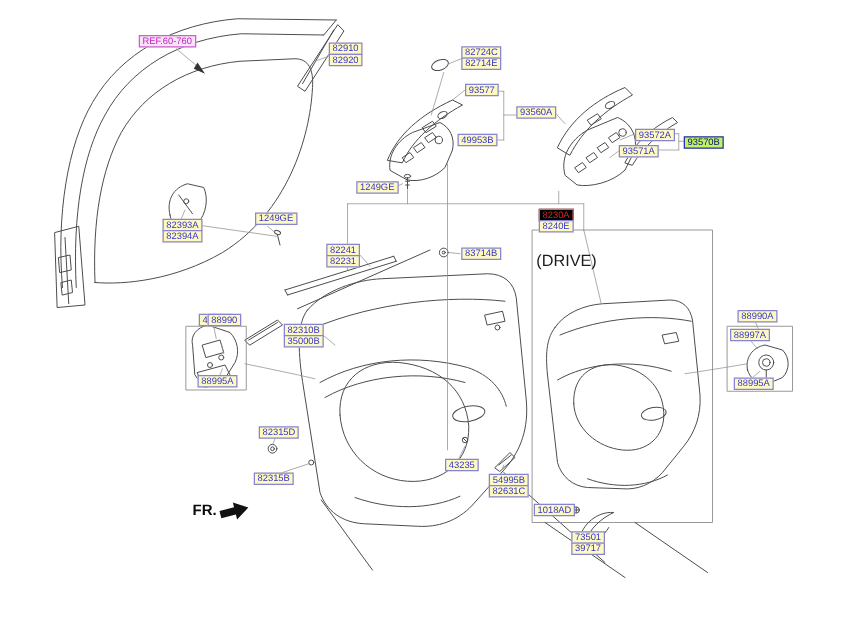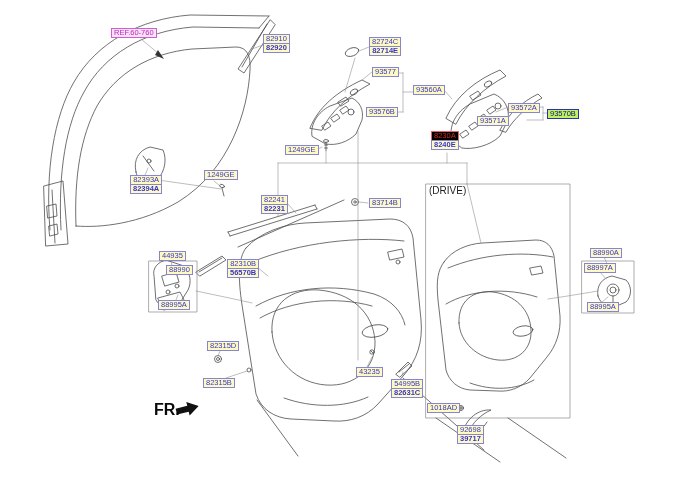--- a/index.html
+++ b/index.html
@@ -3,26 +3,26 @@
 <meta charset="utf-8">
 <style>
   html,body{margin:0;padding:0;background:#fff;}
   .stage{position:relative;width:692px;height:501px;background:#ffffff;overflow:hidden;
          font-family:"Liberation Sans",sans-serif;}
   .stage svg{position:absolute;left:0;top:0;z-index:1;}
   .lbl{position:absolute;z-index:3;cursor:pointer;}
   .lbl .ln{display:block;font-size:7.5px;line-height:8px;padding:0 2px;
            border:1px solid #8585d2;background:#fef9c3;color:#3535cd;
            text-align:center;white-space:nowrap;}
-  .lbl .ln + .ln{margin-top:-1px;font-weight:bold;}
+  .lbl .ln + .ln{margin-top:-1px;}
   .lbl.ref .ln{border-color:#cf5fd0;background:#f8e3f8;color:#c324c3;}
-  .lbl .ln.lnred{border-color:#e06a6a;background:#000000;color:#d42727;}
+  .lbl .ln.lnred{border-color:#e06a6a;background:#000000;color:#d42727;margin-top:36px;}
   .lbl.sel .ln{border-color:#2f2fb4;background:#bef264;color:#0d0d72;}
-  .plain{position:absolute;z-index:3;font-size:10px;color:#1c1c1c;white-space:nowrap;}
-  .fr{position:absolute;z-index:3;font-size:16px;font-weight:bold;color:#0a0a0a;}
+  .plain{position:absolute;z-index:3;font-size:13px;color:#1c1c1c;white-space:nowrap;margin-top:16px;}
+  .fr{position:absolute;z-index:3;font-size:12px;font-weight:bold;color:#0a0a0a;}
 </style>
 </head>
 <body>
 
 <div class="stage">
 
 <svg width="692" height="501" viewBox="0 0 692 501">
   <g fill="none" stroke="#4d4d4d" stroke-width="0.8" stroke-linejoin="round" stroke-linecap="round">
 
     <g>
@@ -208,28 +208,28 @@
 
 <div class="lbl" style="left:372px;top:67px">
   <span class="ln">93577</span>
 </div>
 
 <div class="lbl" style="left:413px;top:85px">
   <span class="ln">93560A</span>
 </div>
 
 <div class="lbl" style="left:366px;top:107px">
-  <span class="ln">93576B</span>
+  <span class="ln">49953B</span>
 </div>
 
 <div class="lbl" style="left:508px;top:103px">
   <span class="ln">93572A</span>
 </div>
 
-<div class="lbl" style="left:477px;top:116px">
+<div class="lbl" style="left:495px;top:116px">
   <span class="ln">93571A</span>
 </div>
 
 <div class="lbl sel" style="left:547px;top:109px">
   <span class="ln">93570B</span>
 </div>
 
 <div class="lbl" style="left:431px;top:131px">
   <span class="ln lnred">8230A</span>
   <span class="ln">8240E</span>
@@ -256,27 +256,27 @@
 <div class="lbl" style="left:369px;top:198px">
   <span class="ln">83714B</span>
 </div>
 
 <div class="plain" style="left:429px;top:185px">(DRIVE)</div>
 
 <div class="lbl" style="left:159px;top:251px">
   <span class="ln">44935</span>
 </div>
 
-<div class="lbl" style="left:166px;top:265px">
+<div class="lbl" style="left:166px;top:251px">
   <span class="ln">88990</span>
 </div>
 
 <div class="lbl" style="left:227px;top:259px">
   <span class="ln">82310B</span>
-  <span class="ln">56570B</span>
+  <span class="ln">35000B</span>
 </div>
 
 <div class="lbl" style="left:158px;top:300px">
   <span class="ln">88995A</span>
 </div>
 
 <div class="lbl" style="left:590px;top:248px">
   <span class="ln">88990A</span>
 </div>
 
@@ -303,19 +303,19 @@
 <div class="lbl" style="left:391px;top:379px">
   <span class="ln">54995B</span>
   <span class="ln">82631C</span>
 </div>
 
 <div class="lbl" style="left:427px;top:403px">
   <span class="ln">1018AD</span>
 </div>
 
 <div class="lbl" style="left:457px;top:425px">
-  <span class="ln">92698</span>
+  <span class="ln">73501</span>
   <span class="ln">39717</span>
 </div>
 
 <div class="fr" style="left:154px;top:401px">FR.</div>
 
 </div>
 
 </body></html>

